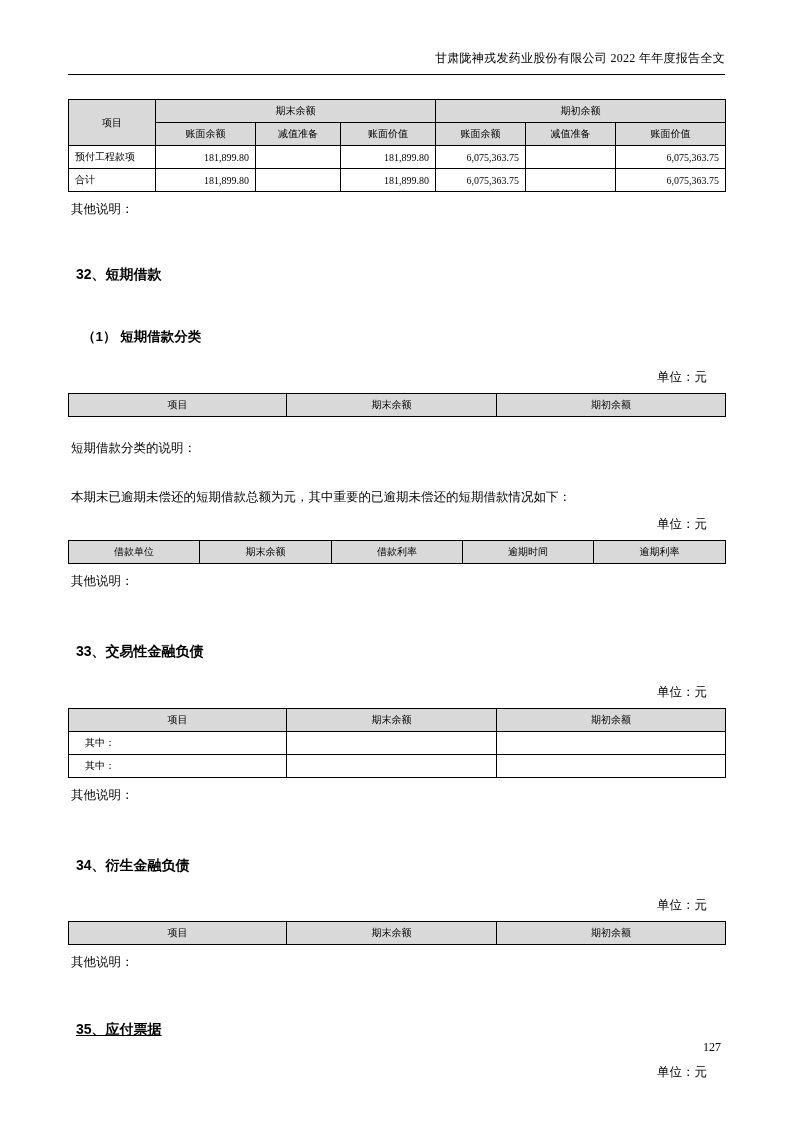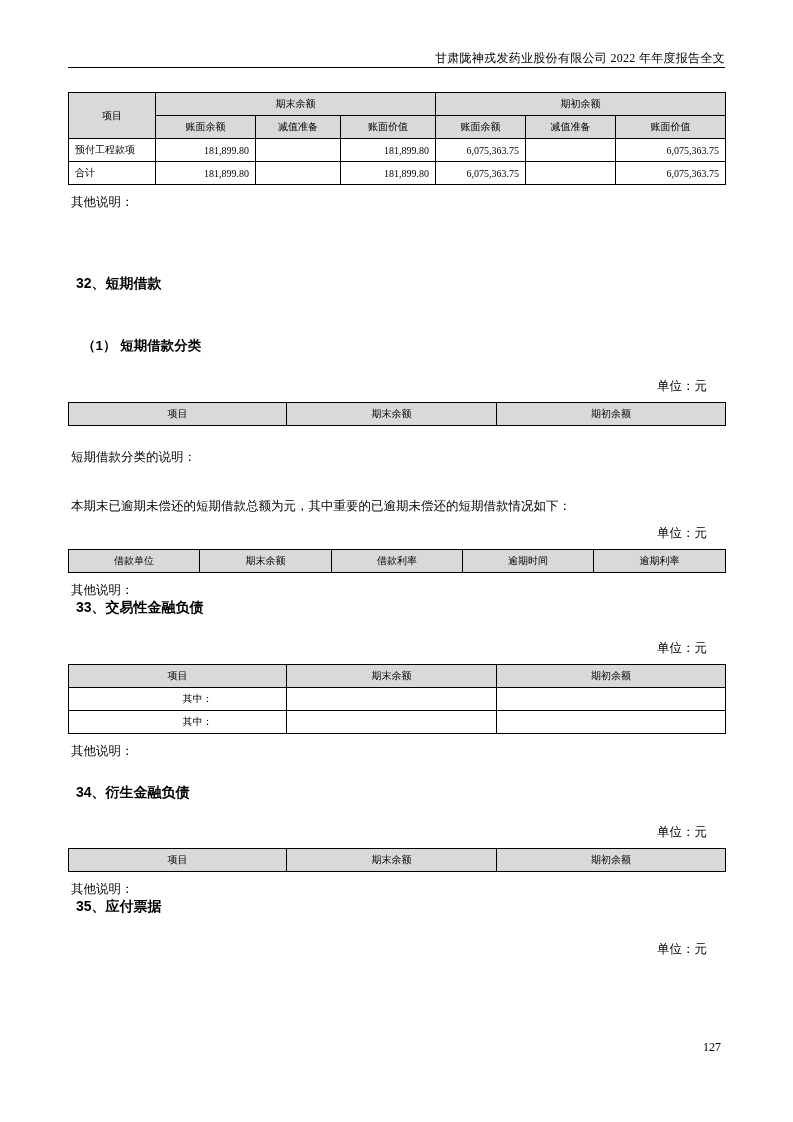--- a/index.html
+++ b/index.html
@@ -3,32 +3,32 @@
 <meta charset="utf-8">
 <style>
   html,body{margin:0;padding:0;}
   body{
     width:793px;height:1122px;background:#ffffff;color:#000;
     font-family:"Liberation Serif","DejaVu Serif",serif;
     position:relative;overflow:hidden;
   }
   .content{padding:50px 68px 0 68px;width:657px;}
   .doc-header{
-    font-size:12px;text-align:right;
+    font-size:12px;text-align:right;padding-bottom:7px;
     border-bottom:1.5px solid #000;letter-spacing:0.3px;
   }
   table{border-collapse:collapse;table-layout:fixed;width:657px;font-size:10px;}
   td{
     border:1px solid #000;height:20px;padding:1px 6px;
     text-align:center;vertical-align:middle;white-space:nowrap;overflow:hidden;
   }
   tr.hdr td{background:#d9d9d9;}
   td.num{text-align:right;}
   td.item{text-align:left;}
-  td.sub-item{text-align:center;padding-left:46px;}
+  td.sub-item{text-align:left;padding-left:16px;}
   .h2{
     font-family:"Liberation Sans","DejaVu Sans",sans-serif;
     font-weight:bold;font-size:14px;margin-left:8px;
   }
   .h3{
     font-family:"Liberation Sans","DejaVu Sans",sans-serif;
     font-weight:bold;font-size:13.5px;margin-left:14px;
   }
   .note{font-size:12.5px;margin-left:3px;}
   .para{font-size:12.5px;margin-left:3px;}
@@ -82,21 +82,21 @@
         <td class="num">181,899.80</td>
         <td class="num">6,075,363.75</td>
         <td class="num"></td>
         <td class="num">6,075,363.75</td>
       </tr>
     </tbody>
   </table>
 
   <div class="note" style="margin-top:9px;">其他说明：</div>
 
-  <div class="h2" style="margin-top:64px;">32、短期借款</div>
+  <div class="h2" style="margin-top:48px;">32、短期借款</div>
 
   <div class="h3" style="margin-top:44px;">（1） 短期借款分类</div>
 
   <div class="unit" style="margin-top:23px;margin-bottom:7px;">单位：元</div>
 
   <table>
     <colgroup>
         <col style="width:218px;">
         <col style="width:210px;">
         <col style="width:229px;">
@@ -131,21 +131,21 @@
         <td>期末余额</td>
         <td>借款利率</td>
         <td>逾期时间</td>
         <td>逾期利率</td>
       </tr>
     </tbody>
   </table>
 
   <div class="note" style="margin-top:9px;">其他说明：</div>
 
-  <div class="h2" style="">33、交易性金融负债</div>
+  <div class="h2" style="margin-top:53px;">33、交易性金融负债</div>
 
   <div class="unit" style="margin-top:23px;margin-bottom:7px;">单位：元</div>
 
   <table>
     <colgroup>
         <col style="width:218px;">
         <col style="width:210px;">
         <col style="width:229px;">
       </colgroup>
     <tbody>
@@ -162,40 +162,40 @@
       <tr>
         <td class="sub-item">其中：</td>
         <td></td>
         <td></td>
       </tr>
     </tbody>
   </table>
 
   <div class="note" style="margin-top:9px;">其他说明：</div>
 
-  <div class="h2" style="margin-top:24px;">34、衍生金融负债</div>
+  <div class="h2" style="margin-top:53px;">34、衍生金融负债</div>
 
   <div class="unit" style="margin-top:22px;margin-bottom:7px;">单位：元</div>
 
   <table>
     <colgroup>
         <col style="width:218px;">
         <col style="width:210px;">
         <col style="width:229px;">
       </colgroup>
     <tbody>
       <tr class="hdr">
         <td>项目</td>
         <td>期末余额</td>
         <td>期初余额</td>
       </tr>
     </tbody>
   </table>
 
   <div class="note" style="margin-top:9px;">其他说明：</div>
 
-  <div class="h2" style="">35、应付票据</div>
+  <div class="h2" style="margin-top:50px;text-decoration:underline;">35、应付票据</div>
 
   <div class="unit" style="margin-top:25px;">单位：元</div>
 
 </div>
 
 <div class="page-number">127</div>
 
 </body></html>

